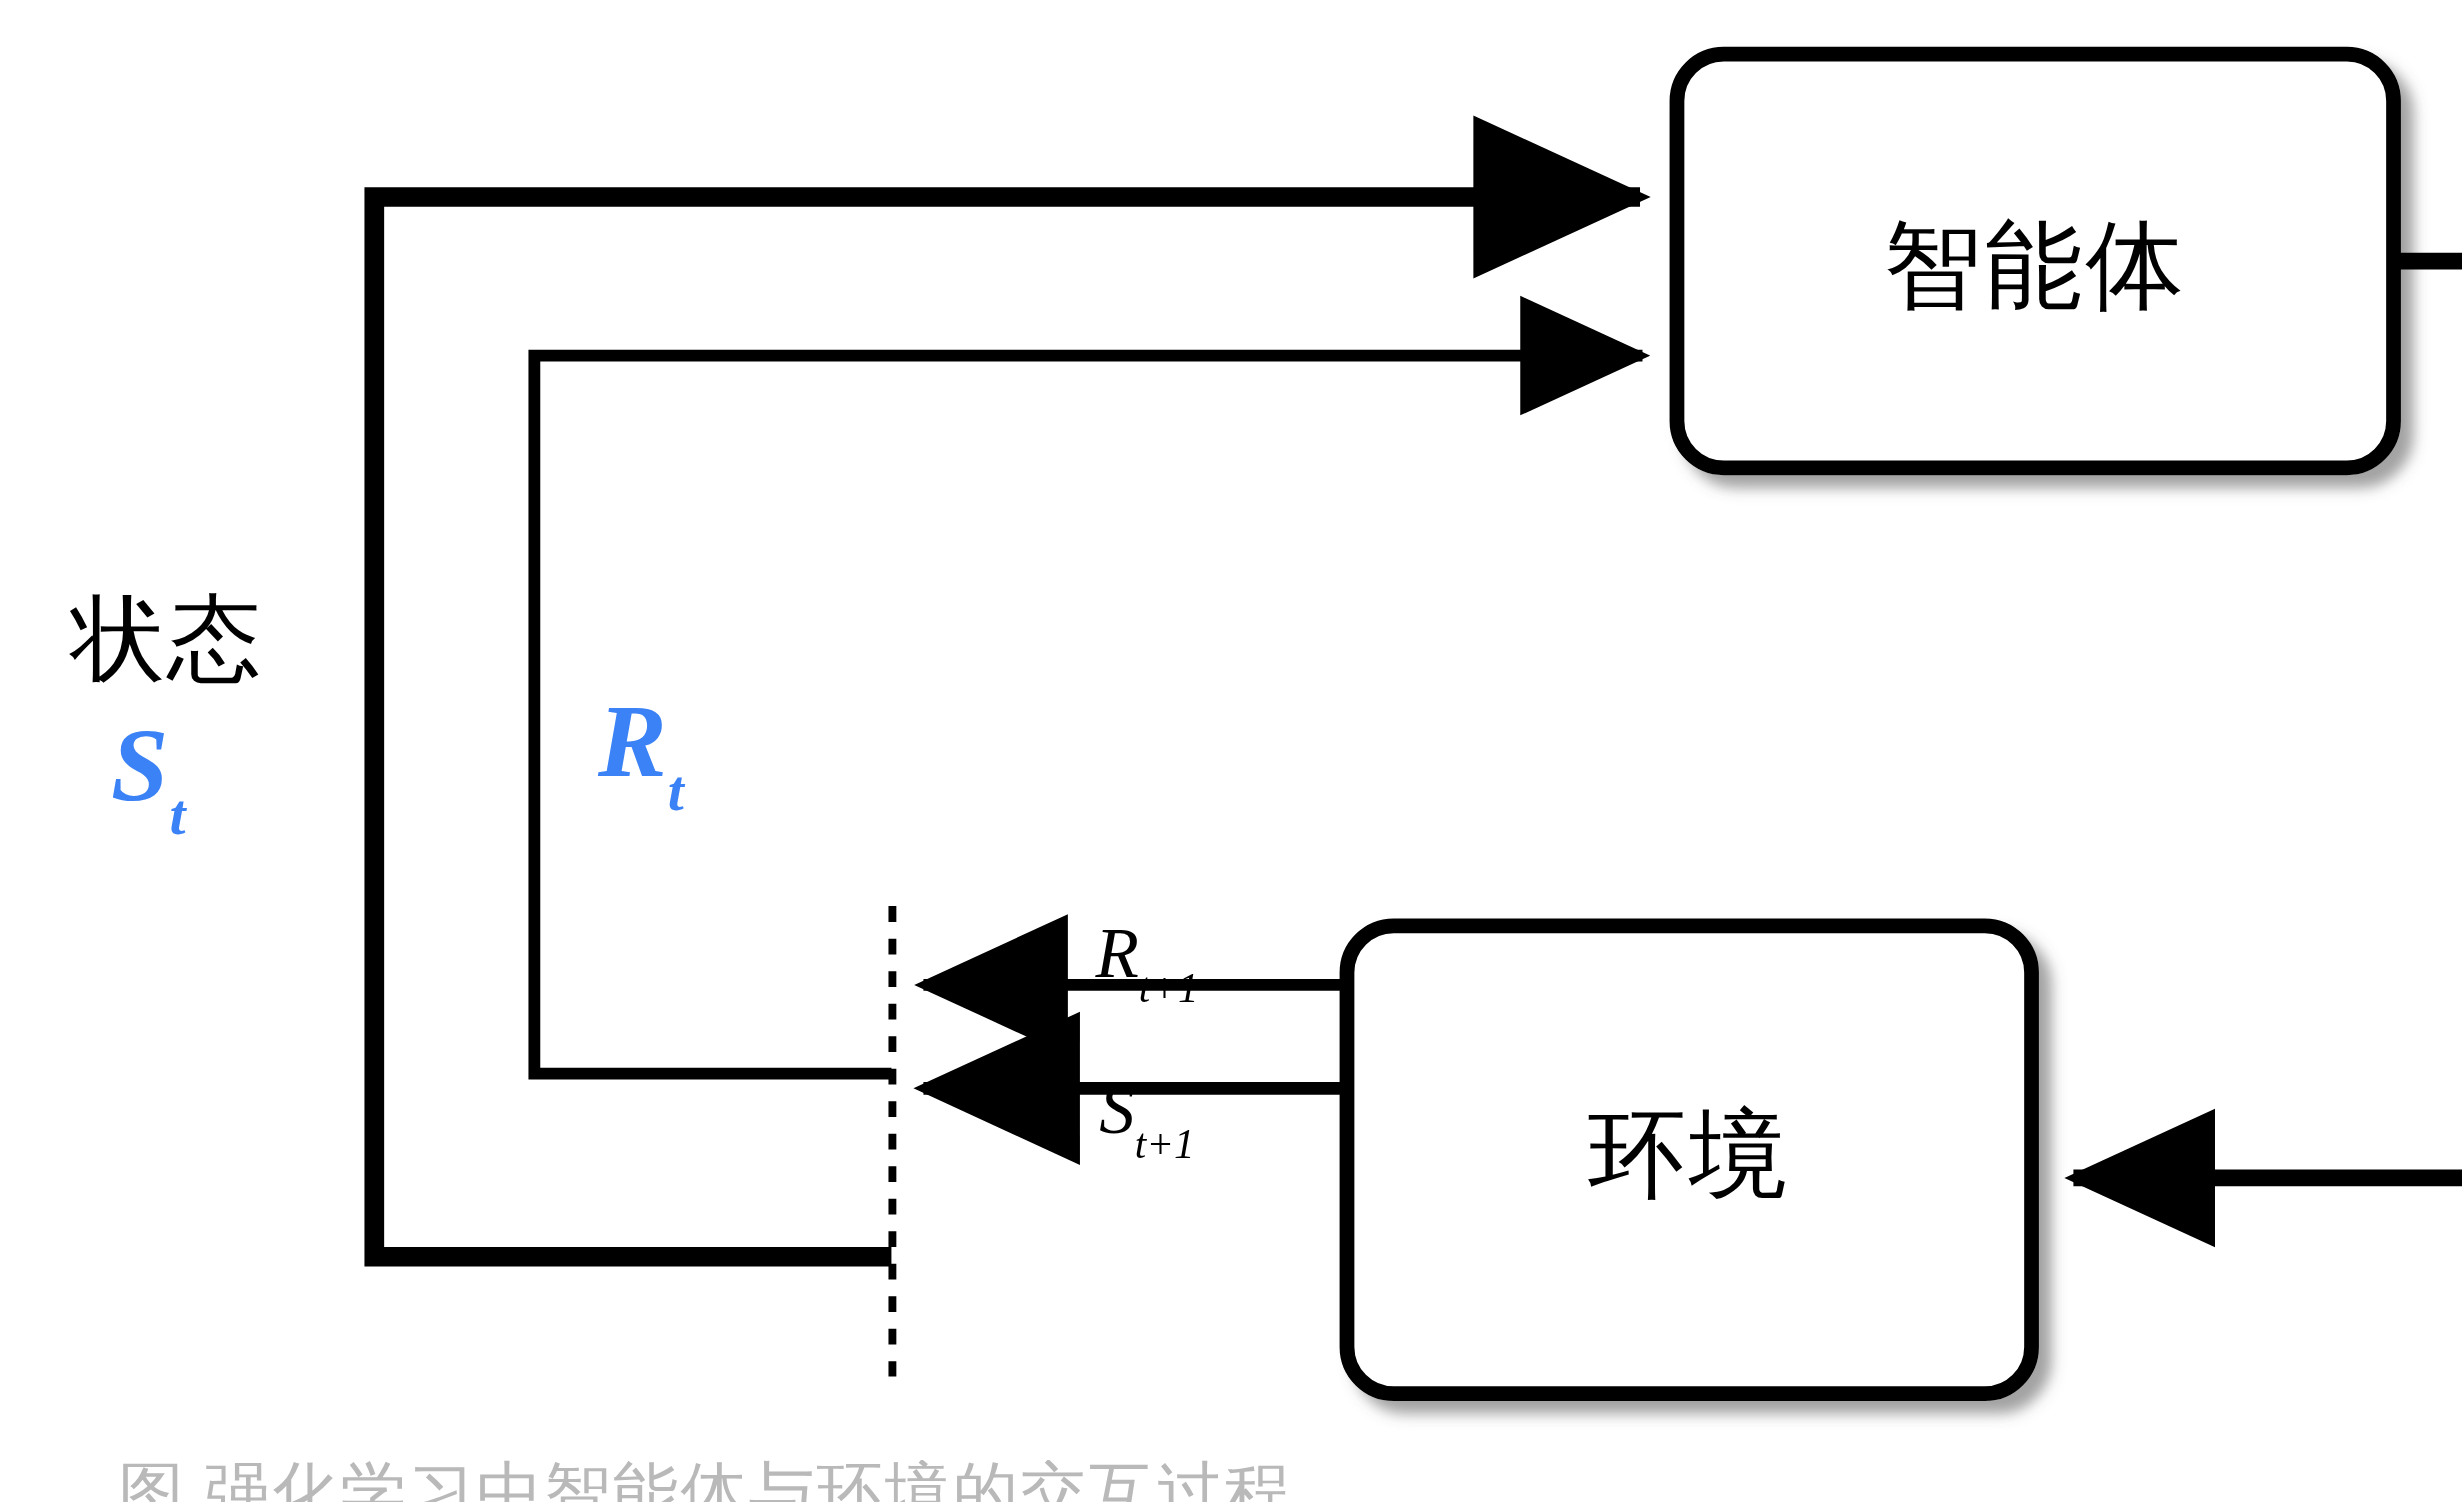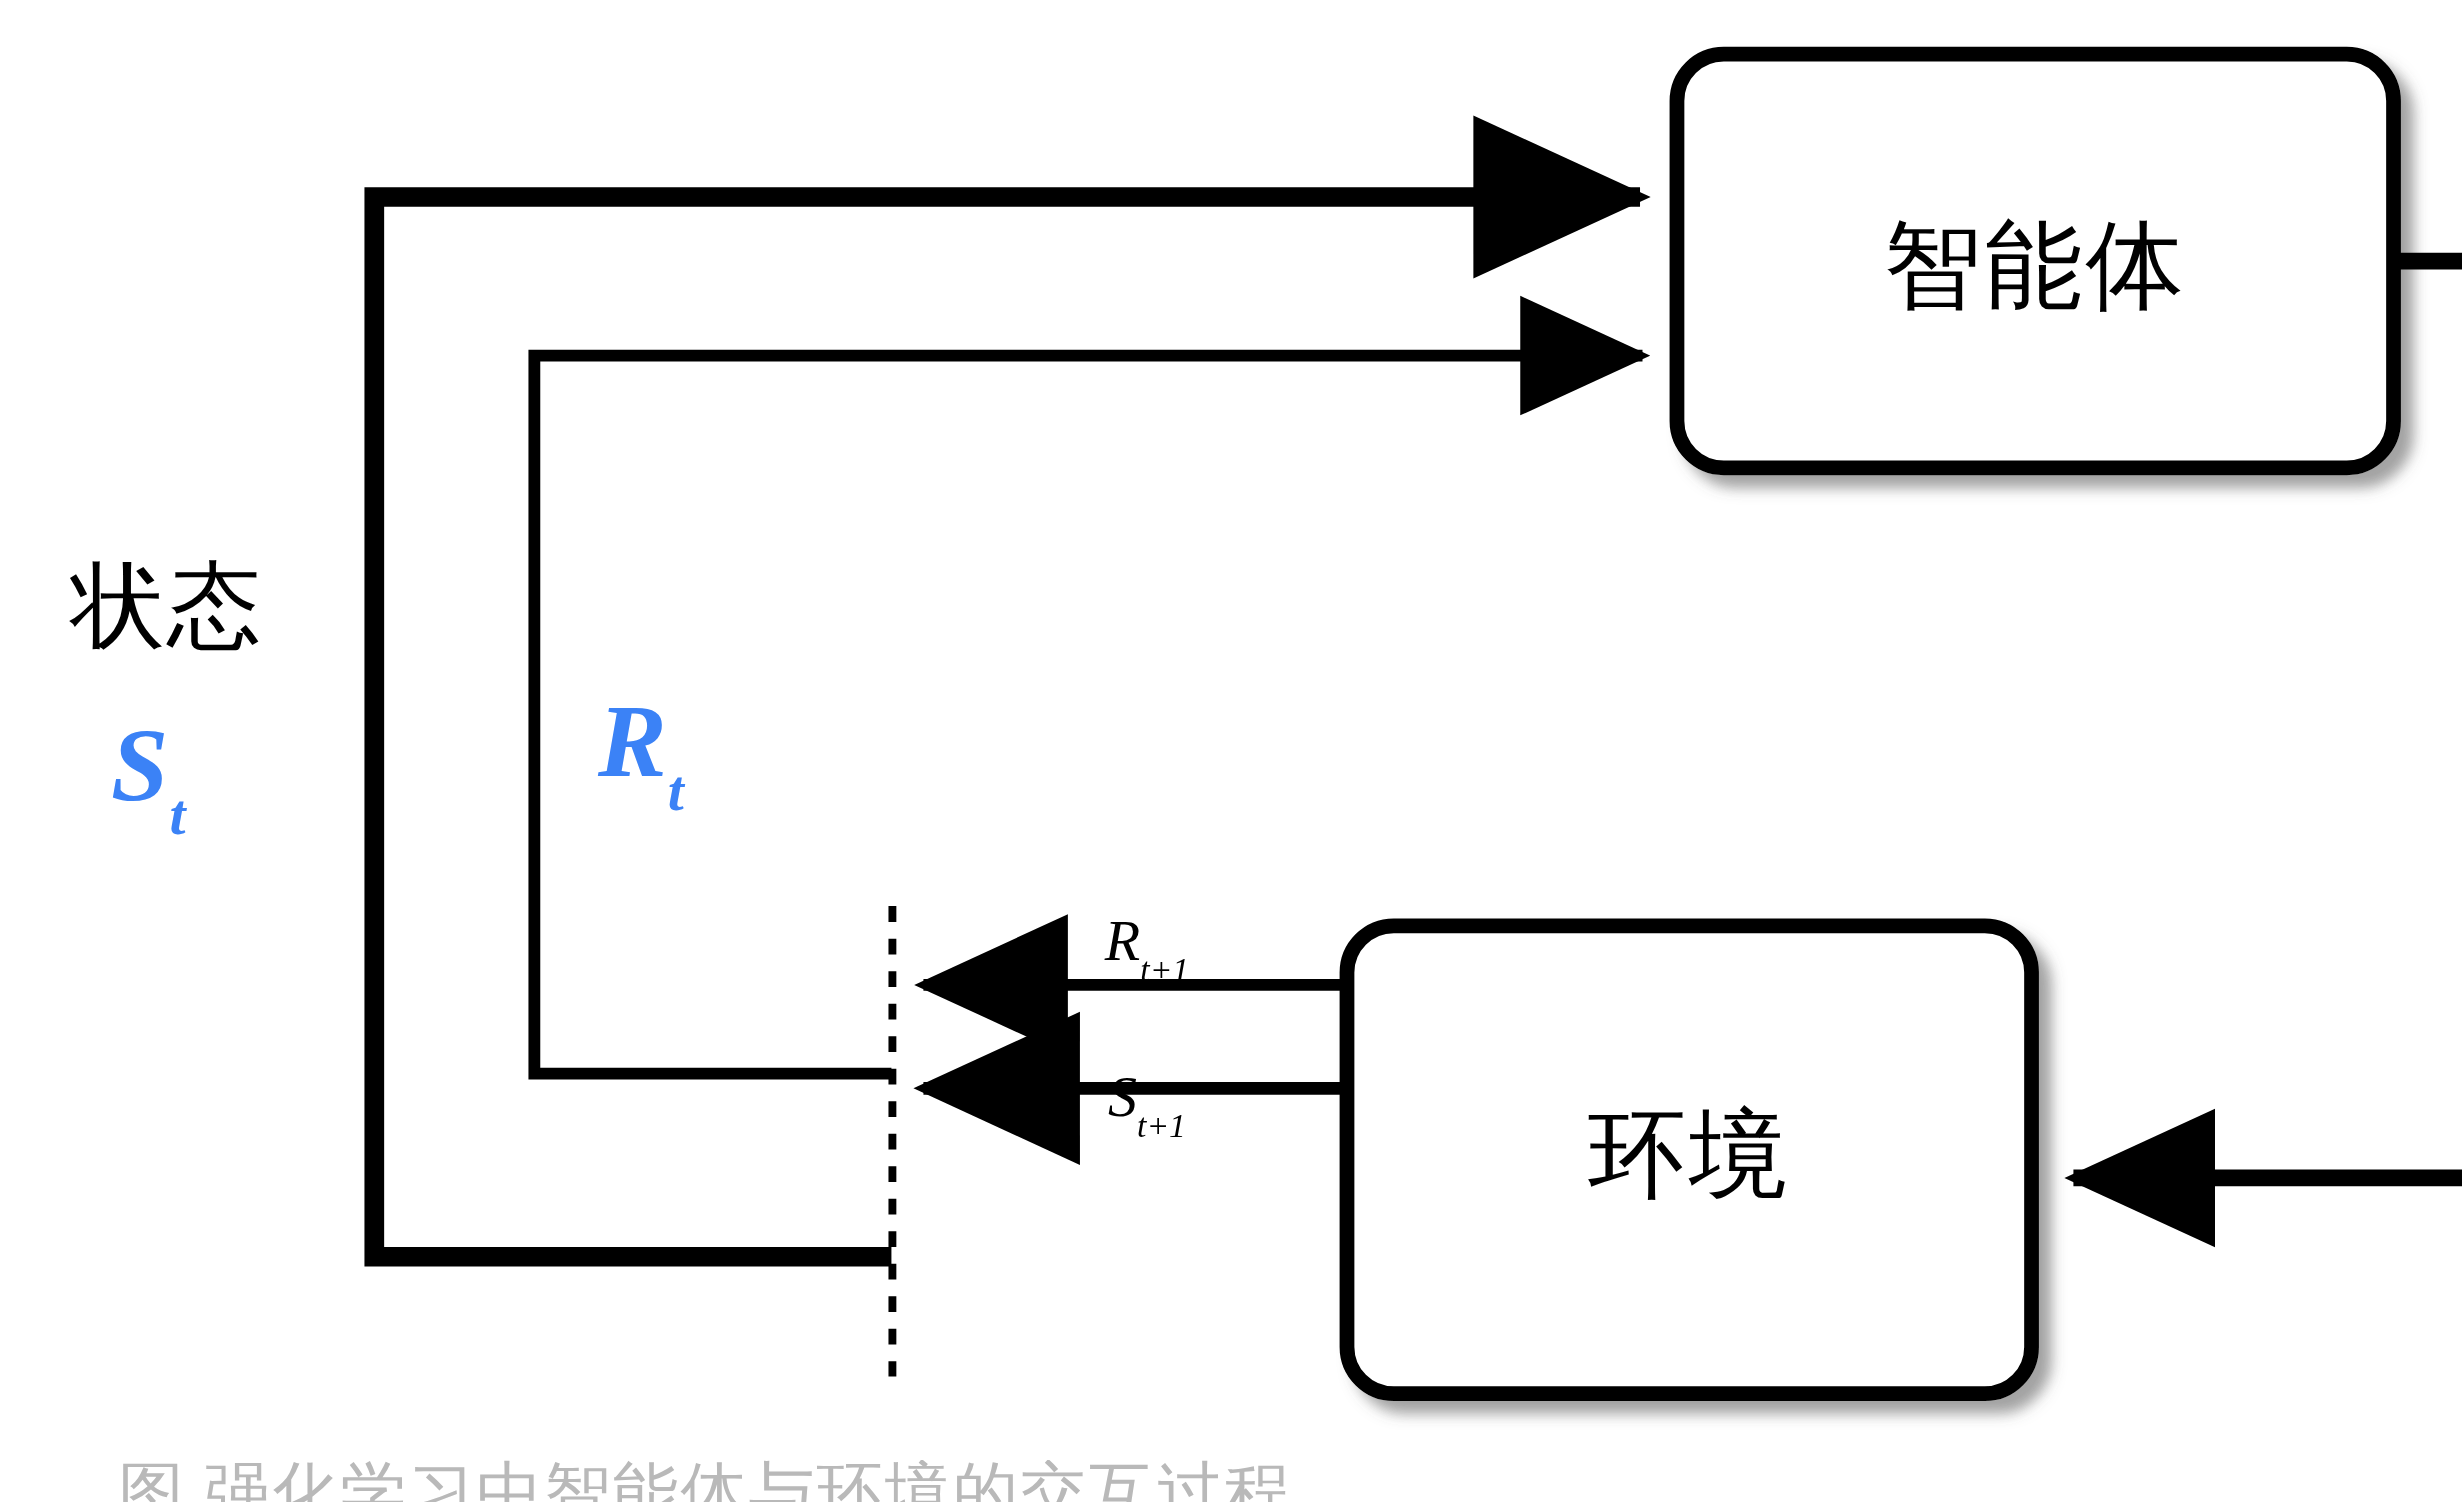--- a/index.html
+++ b/index.html
@@ -37,20 +37,21 @@
     letter-spacing: 3px;
   }
   .side-label {
     position: absolute;
     color: #000000;
     font-family: "Liberation Serif", "DejaVu Serif", serif;
     font-size: 94px;
     line-height: 1;
     white-space: nowrap;
     letter-spacing: 2px;
+    margin-top: 33px;
   }
   .math-label {
     position: absolute;
     color: #3b82f6;
     font-family: "Liberation Serif", "DejaVu Serif", serif;
     font-style: italic;
     font-weight: bold;
     font-size: 103px;
     line-height: 1;
     white-space: nowrap;
@@ -62,24 +63,25 @@
     vertical-align: sub;
     position: relative;
     top: 0.22em;
     left: 0.02em;
   }
   .edge-math {
     position: absolute;
     color: #000000;
     font-family: "Liberation Serif", "DejaVu Serif", serif;
     font-style: italic;
-    font-size: 58px;
+    font-size: 71px;
     line-height: 1;
     white-space: nowrap;
     transform: translate(-50%, -100%);
+    margin-top: 21px;
   }
   .edge-math .sub {
     font-size: 0.58em;
     font-style: italic;
     vertical-align: sub;
     position: relative;
     top: 0.24em;
   }
   .caption {
     position: absolute;

